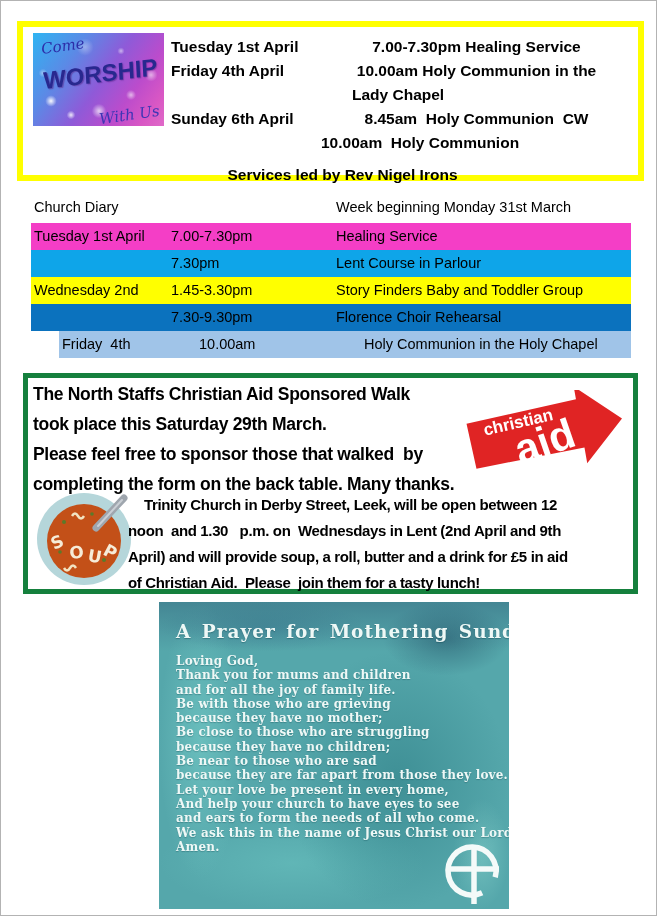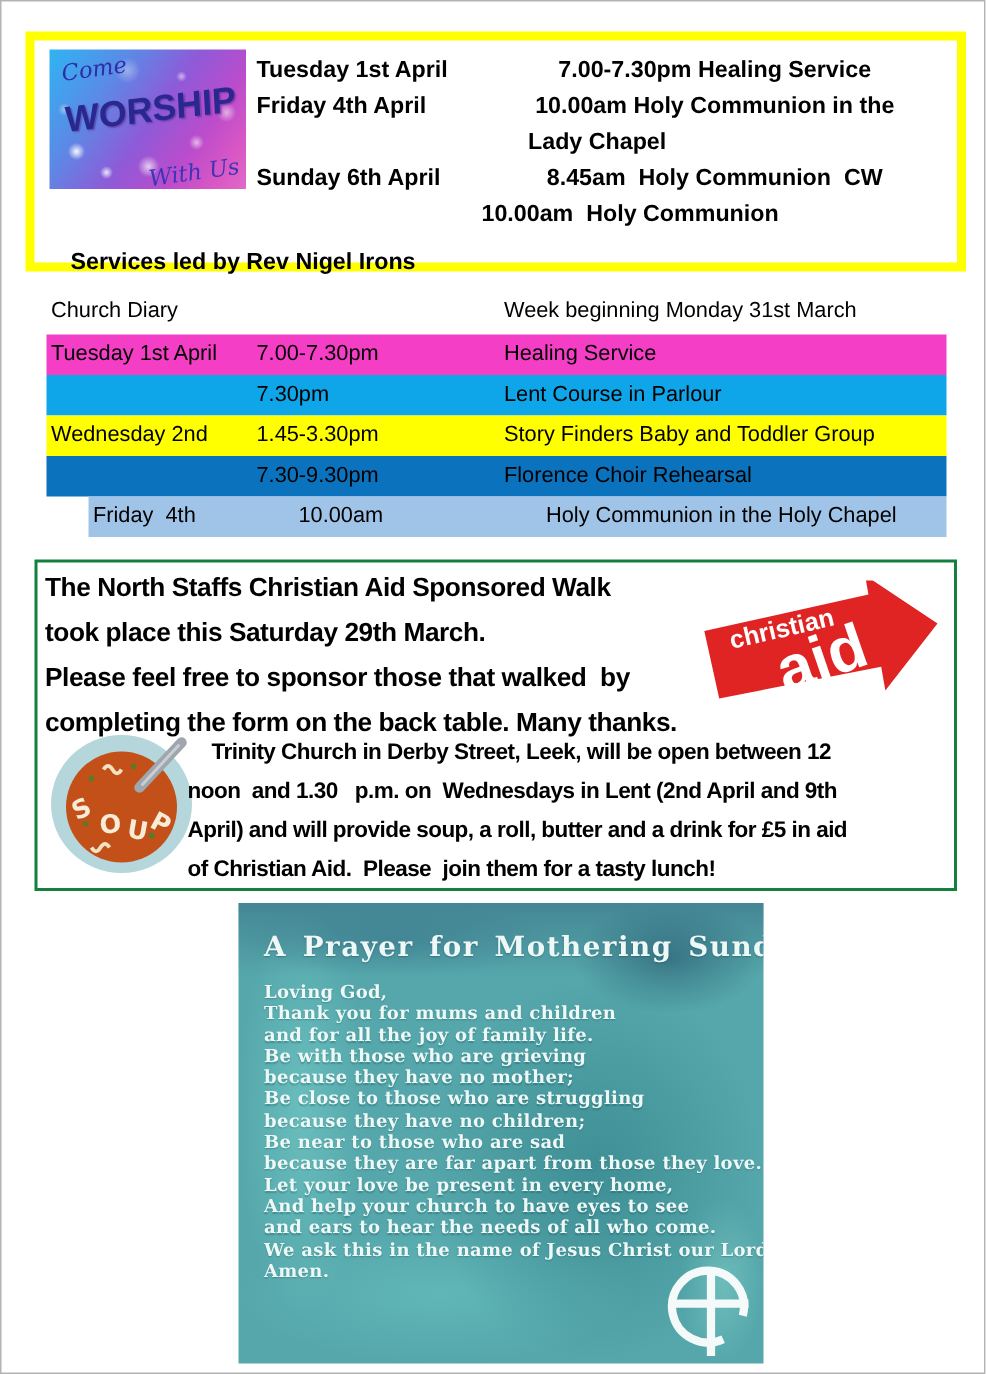--- a/index.html
+++ b/index.html
@@ -33,37 +33,37 @@
     transform:rotate(-7deg) skewX(-4deg);text-shadow:1px 1px 1px rgba(90,40,140,.55);}
   .worship-withus{position:absolute;right:4px;bottom:2px;font:italic 15px "DejaVu Serif",serif;color:#3d35b5;transform:rotate(-8deg);}
 
   .services{position:absolute;left:148px;top:8px;right:6px;font-weight:bold;font-size:15.5px;}
   .svc-line{display:flex;line-height:24px;}
   .svc-date{flex:0 0 150px;}
   .svc-detail{flex:1;text-align:center;}
   .svc-indent-lady{padding-left:181px;}
   .svc-indent-time{padding-left:150px;}
   .services-footer{
-    position:absolute;left:0;right:0;top:136px;padding-left:24px;
+    position:absolute;left:0;right:0;top:136px;text-align:center;padding-left:24px;
     font-weight:bold;font-size:15.5px;line-height:24px;
   }
 
   
   .diary-header{position:absolute;left:33px;top:196px;width:597px;display:flex;font-size:14.5px;line-height:20px;}
   .diary-header .dh-title{flex:0 0 302px;}
   .diary-table{position:absolute;left:30px;top:222px;width:600px;}
   .diary-row{display:flex;height:27px;line-height:27px;font-size:14.5px;}
   .cell-day{flex:0 0 140px;padding-left:3px;box-sizing:border-box;}
   .cell-time{flex:0 0 165px;}
   .cell-event{flex:1;}
 
   
   .ca-box{
     position:absolute;left:22px;top:372px;width:615px;height:221px;
-    border:2px solid #15803d;box-sizing:border-box;background:#fff;
+    border:5px solid #15803d;box-sizing:border-box;background:#fff;
   }
   .ca-para1{position:absolute;left:5px;top:1px;width:450px;font-weight:bold;font-size:17.5px;letter-spacing:-0.3px;line-height:30px;}
   .ca-para2{position:absolute;left:100px;top:114px;width:505px;font-weight:bold;font-size:15px;letter-spacing:-0.35px;line-height:26px;}
   .ca-para2 .indent{text-indent:16px;}
   .ca-logo{position:absolute;right:6px;top:12px;width:162px;height:82px;}
   .soup-img{position:absolute;left:6px;top:112px;width:102px;height:98px;}
 
   
   .prayer{
     position:absolute;left:158px;top:601px;width:350px;height:307px;overflow:hidden;
@@ -203,21 +203,21 @@
       <div class="prayer-line" data-bind="prayer.lines.1">Thank you for mums and children</div>
       <div class="prayer-line" data-bind="prayer.lines.2">and for all the joy of family life.</div>
       <div class="prayer-line" data-bind="prayer.lines.3">Be with those who are grieving</div>
       <div class="prayer-line" data-bind="prayer.lines.4">because they have no mother;</div>
       <div class="prayer-line" data-bind="prayer.lines.5">Be close to those who are struggling</div>
       <div class="prayer-line" data-bind="prayer.lines.6">because they have no children;</div>
       <div class="prayer-line" data-bind="prayer.lines.7">Be near to those who are sad</div>
       <div class="prayer-line" data-bind="prayer.lines.8">because they are far apart from those they love.</div>
       <div class="prayer-line" data-bind="prayer.lines.9">Let your love be present in every home,</div>
       <div class="prayer-line" data-bind="prayer.lines.10">And help your church to have eyes to see</div>
-      <div class="prayer-line" data-bind="prayer.lines.11">and ears to hear the needs of all who come.</div>
+      <div class="prayer-line" data-bind="prayer.lines.11">and ears to form the needs of all who come.</div>
       <div class="prayer-line" data-bind="prayer.lines.12">We ask this in the name of Jesus Christ our Lord.</div>
       <div class="prayer-line" data-bind="prayer.lines.13">Amen.</div>
     </div>
     <svg class="coe-logo" viewBox="0 0 66 66">
       <path d="M 56.2 37.2 A 24 24 0 1 0 43.1 52.8" fill="none" stroke="#f4faf9" stroke-width="5.5"></path>
       <line x1="35" y1="8" x2="35" y2="64" stroke="#f4faf9" stroke-width="5.5"></line>
       <line x1="10" y1="29" x2="60" y2="29" stroke="#f4faf9" stroke-width="5.5"></line>
     </svg>
   </div>
 

